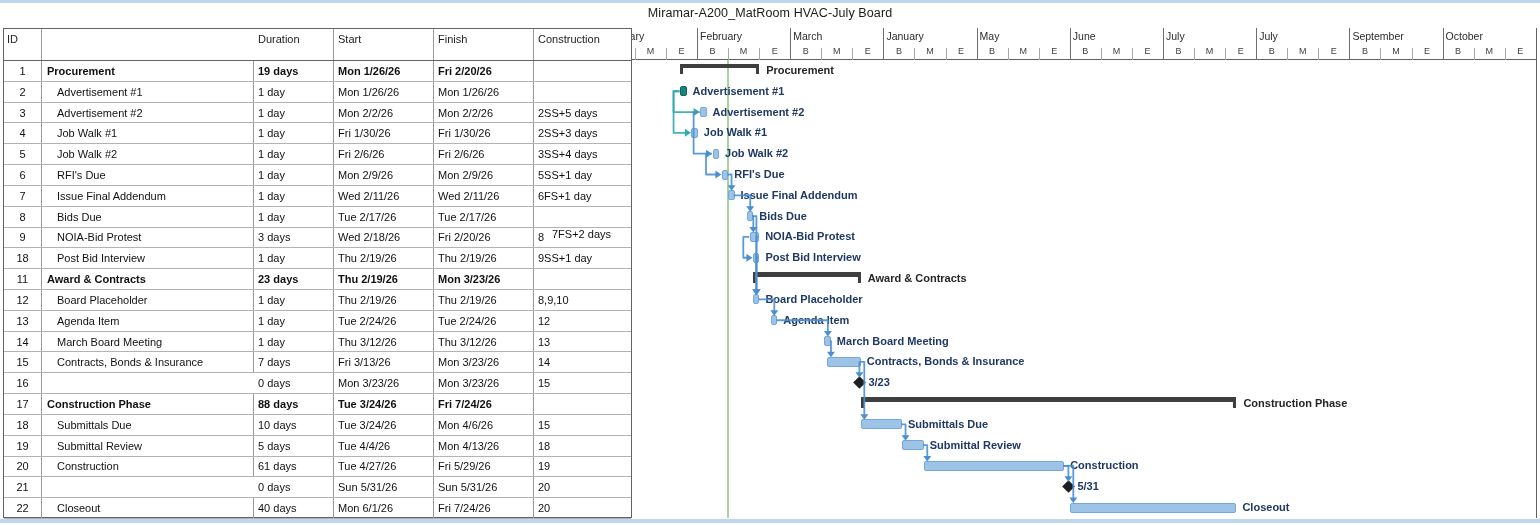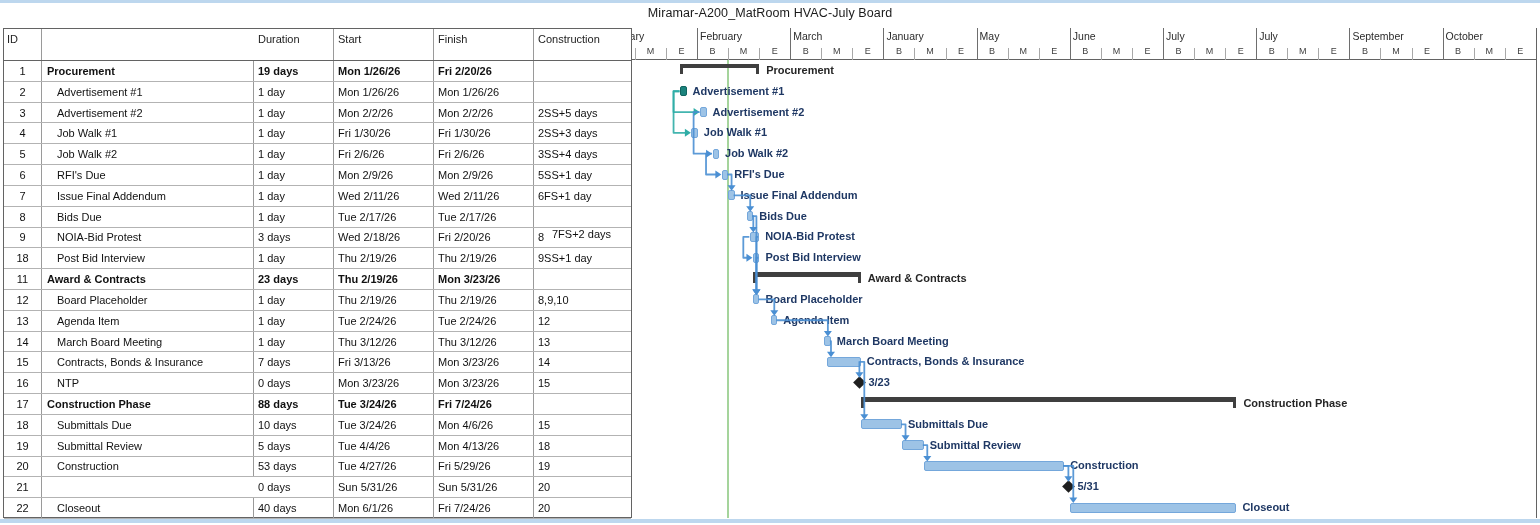--- a/index.html
+++ b/index.html
@@ -166,21 +166,20 @@
       <div class="trow" style="top: 323.455px; height: 20.8182px;">
         <div class="tcell" style="left: 0px; width: 38px; justify-content: center;">15</div>
         <div class="tcell" style="left: 38px; width: 212px; padding-left: 15px;">Contracts, Bonds &amp; Insurance</div>
         <div class="tcell" style="left: 250px; width: 80px; padding-left: 4px;">7 days</div>
         <div class="tcell" style="left: 330px; width: 100px; padding-left: 4px;">Fri 3/13/26</div>
         <div class="tcell" style="left: 430px; width: 100px; padding-left: 4px;">Mon 3/23/26</div>
         <div class="tcell" style="left: 530px; width: 97px; padding-left: 4px;">14</div>
       </div>
       <div class="trow" style="top: 344.273px; height: 20.8182px;">
         <div class="tcell" style="left: 0px; width: 38px; justify-content: center;">16</div>
-        <div class="tcell" style="left: 38px; width: 212px; padding-left: 15px;">NTP</div>
         <div class="tcell" style="left: 250px; width: 80px; padding-left: 4px;">0 days</div>
         <div class="tcell" style="left: 330px; width: 100px; padding-left: 4px;">Mon 3/23/26</div>
         <div class="tcell" style="left: 430px; width: 100px; padding-left: 4px;">Mon 3/23/26</div>
         <div class="tcell" style="left: 530px; width: 97px; padding-left: 4px;">15</div>
       </div>
       <div class="trow" style="top: 365.091px; height: 20.8182px;">
         <div class="tcell" style="left: 0px; width: 38px; justify-content: center;">17</div>
         <div class="tcell bold" style="left: 38px; width: 212px; padding-left: 5px;">Construction Phase</div>
         <div class="tcell bold" style="left: 250px; width: 80px; padding-left: 4px;">88 days</div>
         <div class="tcell bold" style="left: 330px; width: 100px; padding-left: 4px;">Tue 3/24/26</div>
@@ -199,21 +198,21 @@
         <div class="tcell" style="left: 0px; width: 38px; justify-content: center;">19</div>
         <div class="tcell" style="left: 38px; width: 212px; padding-left: 15px;">Submittal Review</div>
         <div class="tcell" style="left: 250px; width: 80px; padding-left: 4px;">5 days</div>
         <div class="tcell" style="left: 330px; width: 100px; padding-left: 4px;">Tue 4/4/26</div>
         <div class="tcell" style="left: 430px; width: 100px; padding-left: 4px;">Mon 4/13/26</div>
         <div class="tcell" style="left: 530px; width: 97px; padding-left: 4px;">18</div>
       </div>
       <div class="trow" style="top: 427.545px; height: 20.8182px;">
         <div class="tcell" style="left: 0px; width: 38px; justify-content: center;">20</div>
         <div class="tcell" style="left: 38px; width: 212px; padding-left: 15px;">Construction</div>
-        <div class="tcell" style="left: 250px; width: 80px; padding-left: 4px;">53 days</div>
+        <div class="tcell" style="left: 250px; width: 80px; padding-left: 4px;">61 days</div>
         <div class="tcell" style="left: 330px; width: 100px; padding-left: 4px;">Tue 4/27/26</div>
         <div class="tcell" style="left: 430px; width: 100px; padding-left: 4px;">Fri 5/29/26</div>
         <div class="tcell" style="left: 530px; width: 97px; padding-left: 4px;">19</div>
       </div>
       <div class="trow" style="top: 448.364px; height: 20.8182px;">
         <div class="tcell" style="left: 0px; width: 38px; justify-content: center;">21</div>
         <div class="tcell" style="left: 250px; width: 80px; padding-left: 4px;">0 days</div>
         <div class="tcell" style="left: 330px; width: 100px; padding-left: 4px;">Sun 5/31/26</div>
         <div class="tcell" style="left: 430px; width: 100px; padding-left: 4px;">Sun 5/31/26</div>
         <div class="tcell" style="left: 530px; width: 97px; padding-left: 4px;">20</div>

